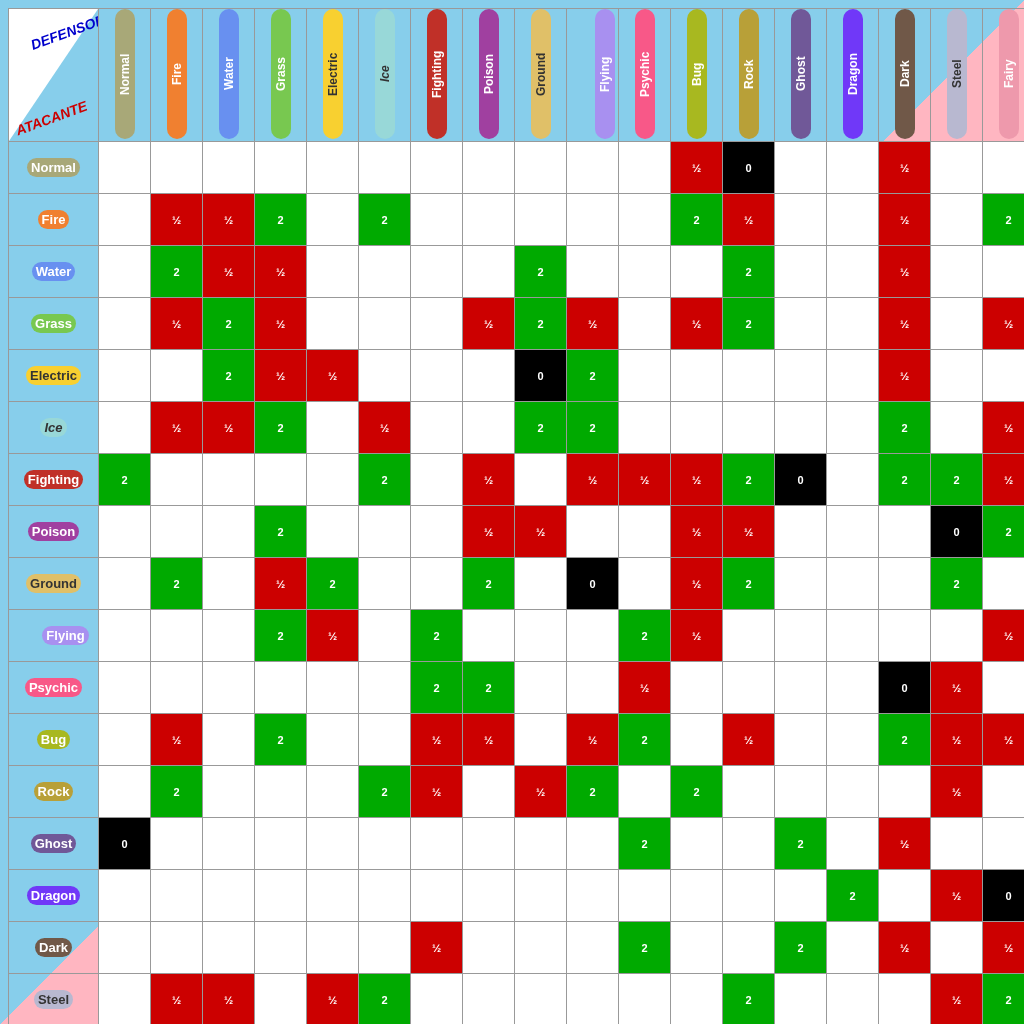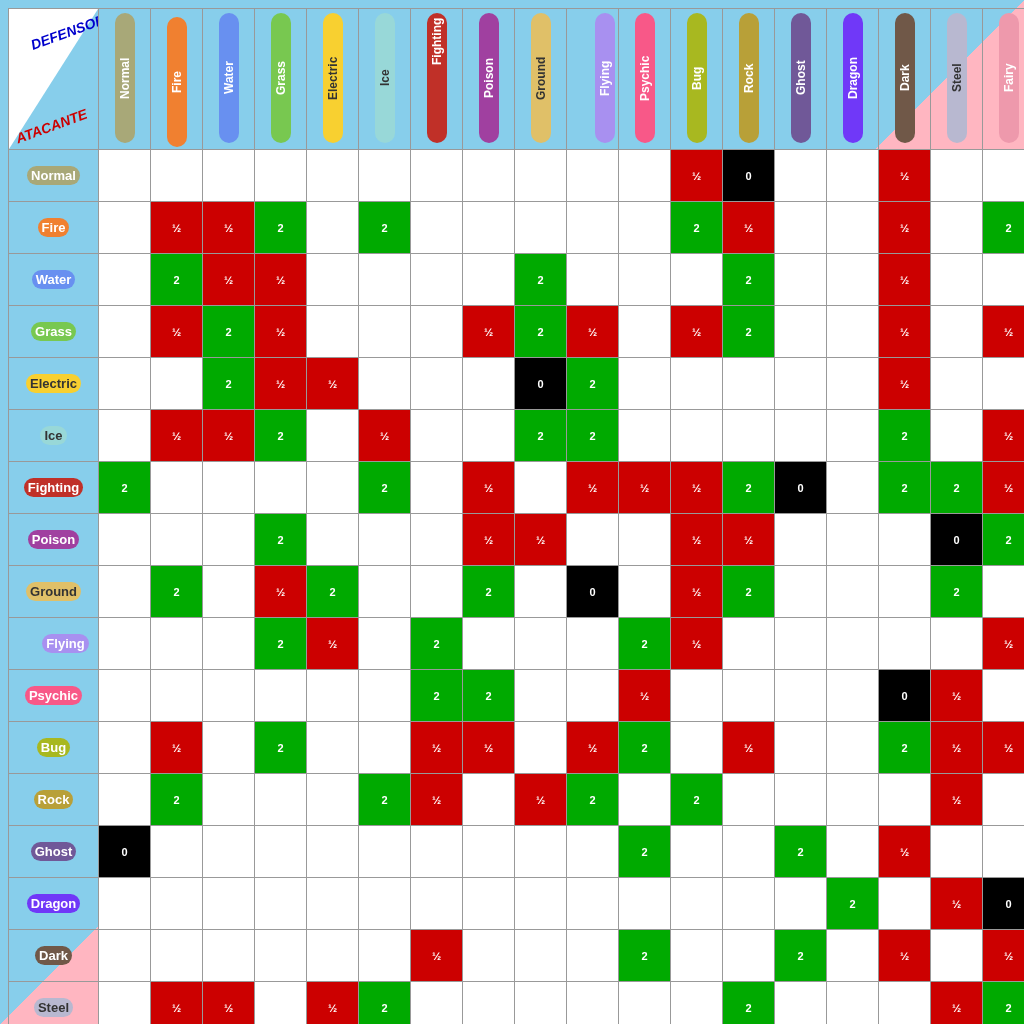--- a/index.html
+++ b/index.html
@@ -47,26 +47,26 @@
       writing-mode: vertical-rl;
       transform: rotate(180deg);
       border-radius: 20px;
       color: white;
       font-weight: bold;
       font-size: 12px;
       height: 130px !important;
       padding: 5px 3px;
     }
     .type-normal { background: #A8A878; }
-    .type-fire { background: #F08030; margin-top: 8px; }
+    .type-fire { background: #F08030; }
     .type-water { background: #6890F0; }
     .type-grass { background: #78C850; }
     .type-electric { background: #F8D030; color: #333 !important; }
-    .type-ice { background: #98D8D8; color: #333 !important; }
-    .type-fighting { background: #C03028; text-align: right; }
+    .type-ice { background: #98D8D8; color: #333 !important; font-style: italic; }
+    .type-fighting { background: #C03028; }
     .type-poison { background: #A040A0; }
     .type-ground { background: #E0C068; color: #333 !important; }
     .type-flying { background: #A890F0; margin-left: 24px; }
     .type-psychic { background: #F85888; }
     .type-bug { background: #A8B820; }
     .type-rock { background: #B8A038; }
     .type-ghost { background: #705898; }
     .type-dragon { background: #7038F8; }
     .type-dark { background: #705848; }
     .type-steel { background: #B8B8D0; color: #333 !important; }

